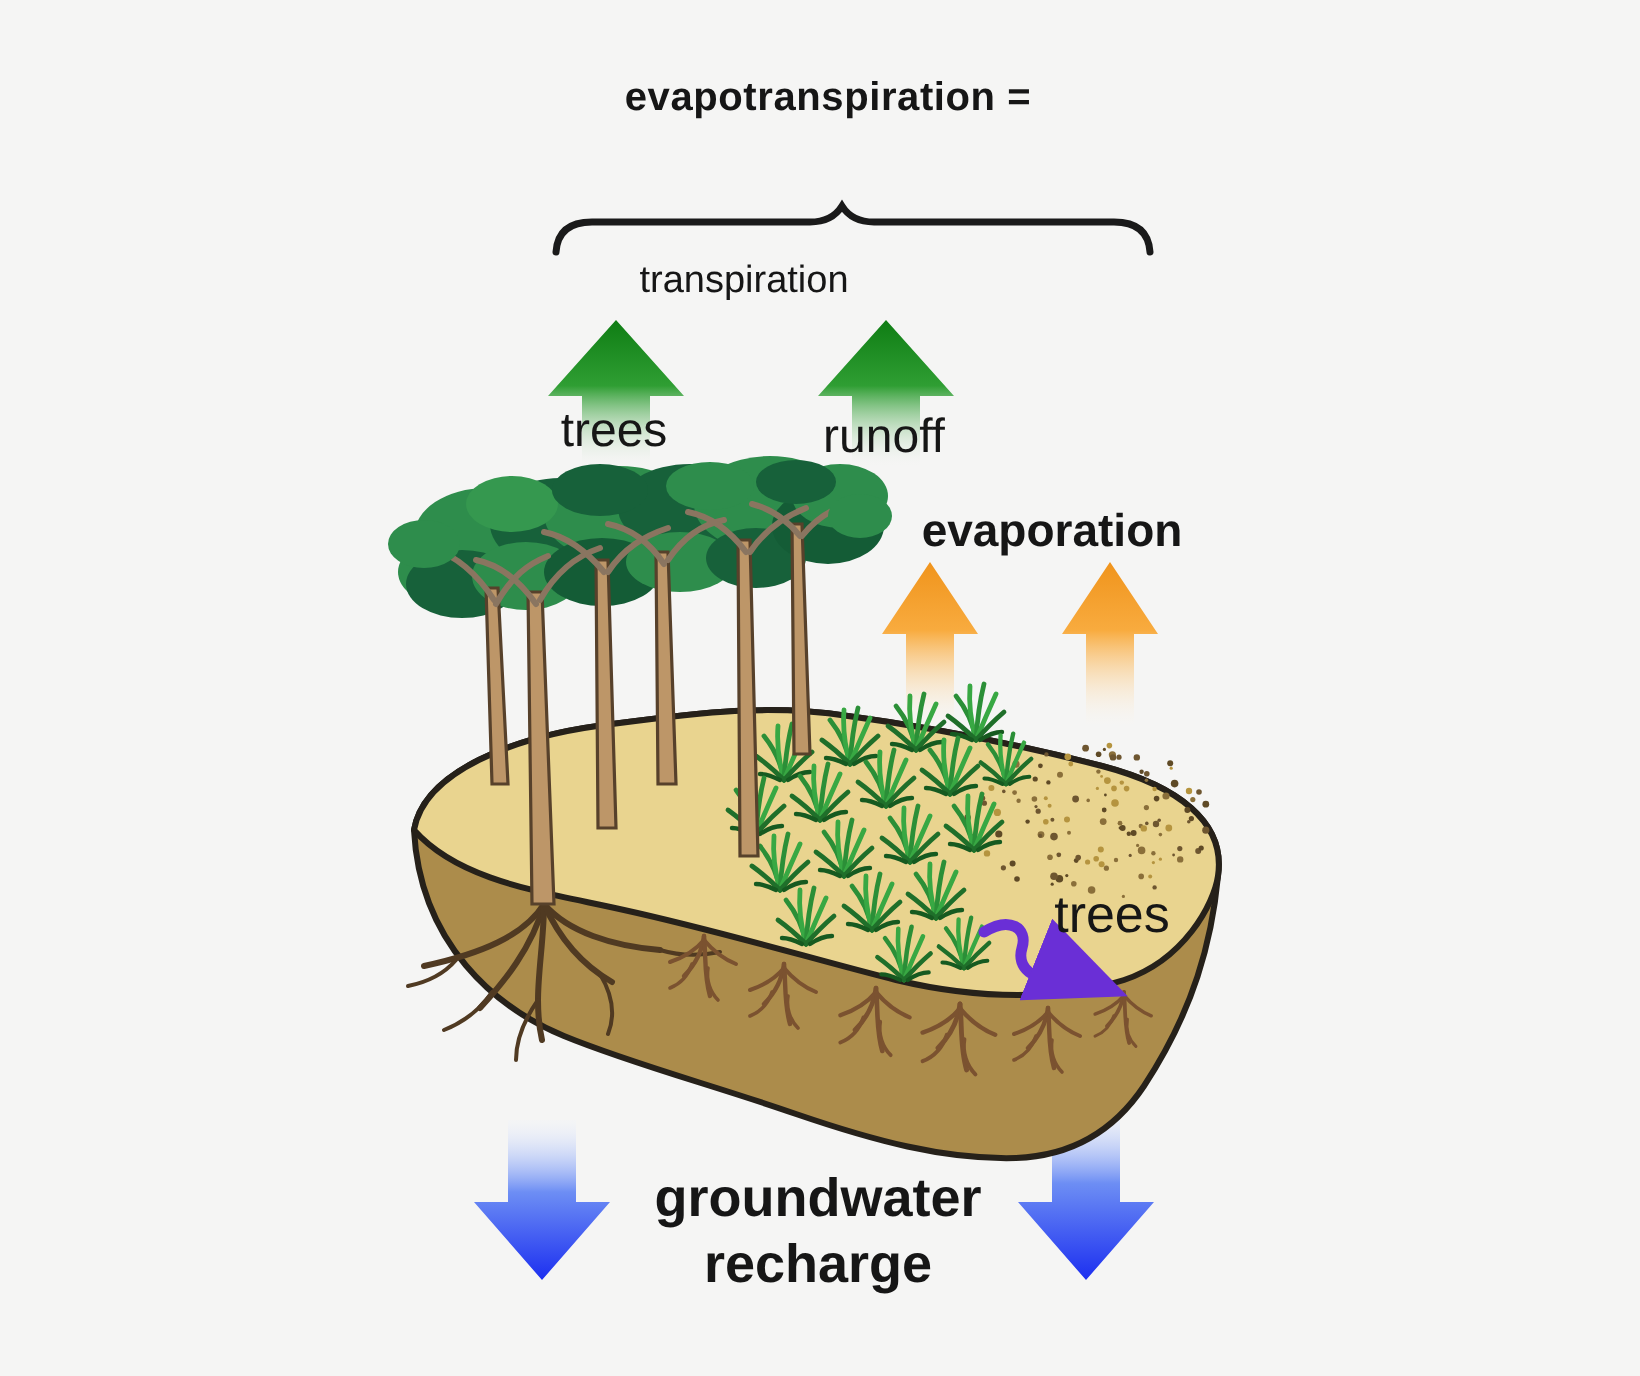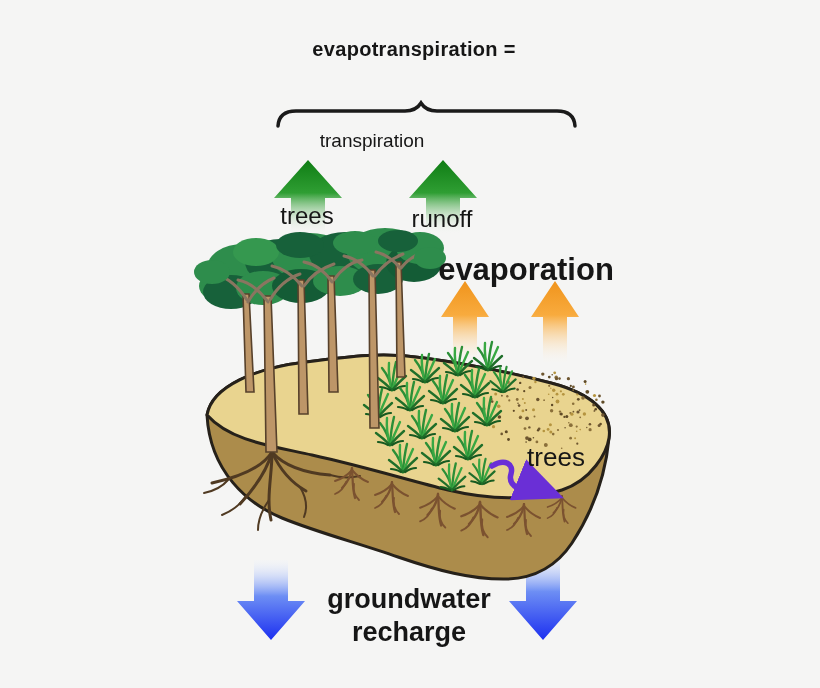--- a/index.html
+++ b/index.html
@@ -21,21 +21,21 @@
     line-height:1.25;
   }
   .title{
     left:414px;top:32px;
     font-size:20px;font-weight:bold;line-height:34px;
     letter-spacing:.3px;
   }
   .lbl-transpiration{left:372px;top:129px;font-size:19px;font-weight:normal;}
   .lbl-trees{left:307px;top:201px;font-size:24px;}
   .lbl-grass{left:442px;top:204px;font-size:24px;}
-  .lbl-evaporation{left:526px;top:251px;font-size:31px;font-weight:bold;}
+  .lbl-evaporation{left:526px;top:251px;font-size:23px;font-weight:bold;}
   .lbl-runoff{left:556px;top:441px;font-size:26px;font-weight:500;}
   .lbl-groundwater{left:409px;top:583px;font-size:27px;font-weight:bold;line-height:33px;}
 </style>
 </head>
 <body>
 
 <div class="stage">
 
   <svg class="scene" width="820" height="688" viewBox="0 0 820 688">
     <defs>

